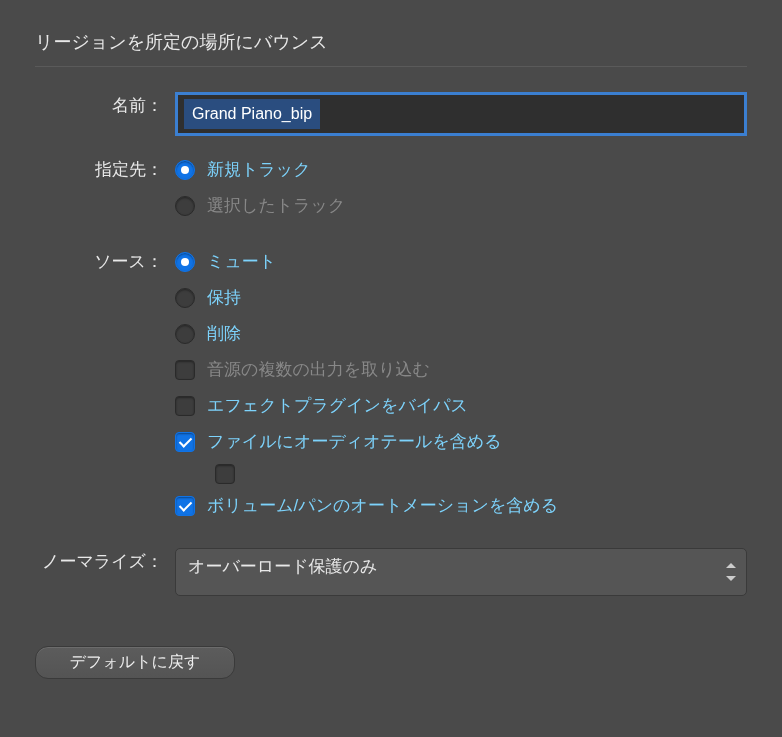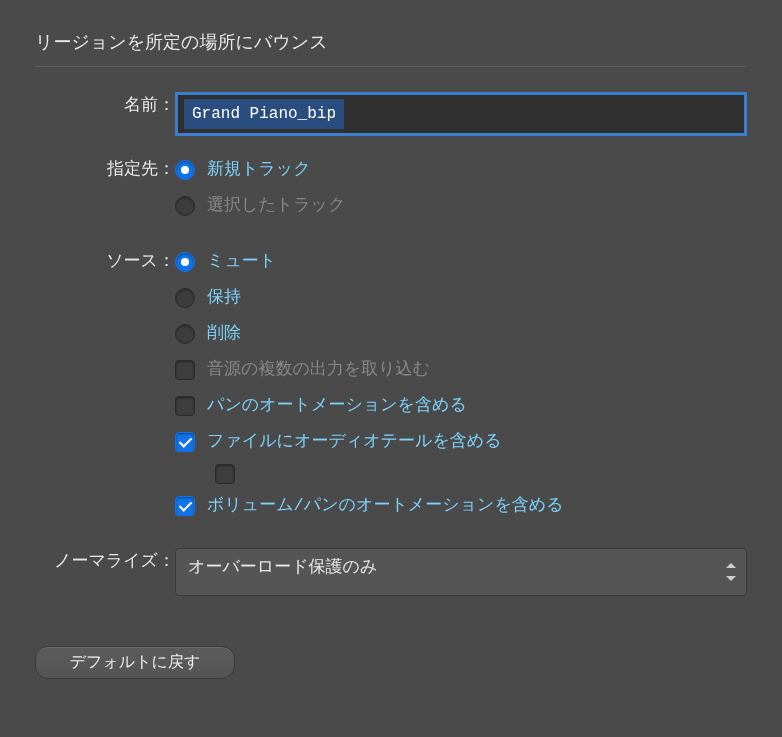--- a/index.html
+++ b/index.html
@@ -1,19 +1,18 @@
 <!DOCTYPE html>
 <html><head>
   <meta charset="utf-8">
   <style>
     * {
       box-sizing: border-box;
       margin: 0;
       padding: 0;
-      font-family: Liberation Mono, monospace;
     }
     body {
       background: #4a4a4a;
       font-family: -apple-system, "Hiragino Kaku Gothic ProN", "Hiragino Sans", sans-serif;
       font-size: 16px;
       color: #e8e8e8;
       width: 782px;
       height: 737px;
       padding: 30px 35px;
     }
@@ -29,20 +28,21 @@
       margin-bottom: 25px;
     }
     .form-row {
       display: flex;
       align-items: flex-start;
       margin-bottom: 8px;
     }
     .form-label {
       width: 140px;
       text-align: right;
+      padding-right: 12px;
       font-size: 17px;
       color: #e8e8e8;
       line-height: 28px;
     }
     .form-content {
       flex: 1;
       border-radius: 6px;
     }
     .selected-text {
       background: #2a4d7f;
@@ -236,21 +236,21 @@
       <div class="radio-circle"></div>
       <span class="option-label">削除</span>
     </div>
 
     <div class="checkbox-item">
       <div class="checkbox-box"></div>
       <span class="option-label disabled">音源の複数の出力を取り込む</span>
     </div>
     <div class="checkbox-item">
       <div class="checkbox-box"></div>
-      <span class="option-label">パンのオートメーションを含める</span>
+      <span class="option-label">エフェクトプラグインをバイパス</span>
     </div>
     <div class="checkbox-item">
       <div class="checkbox-box checked"></div>
       <span class="option-label">ファイルにオーディオテールを含める</span>
     </div>
     <div class="checkbox-item indented">
       <div class="checkbox-box"></div>
     </div>
     <div class="checkbox-item">
       <div class="checkbox-box checked"></div>

